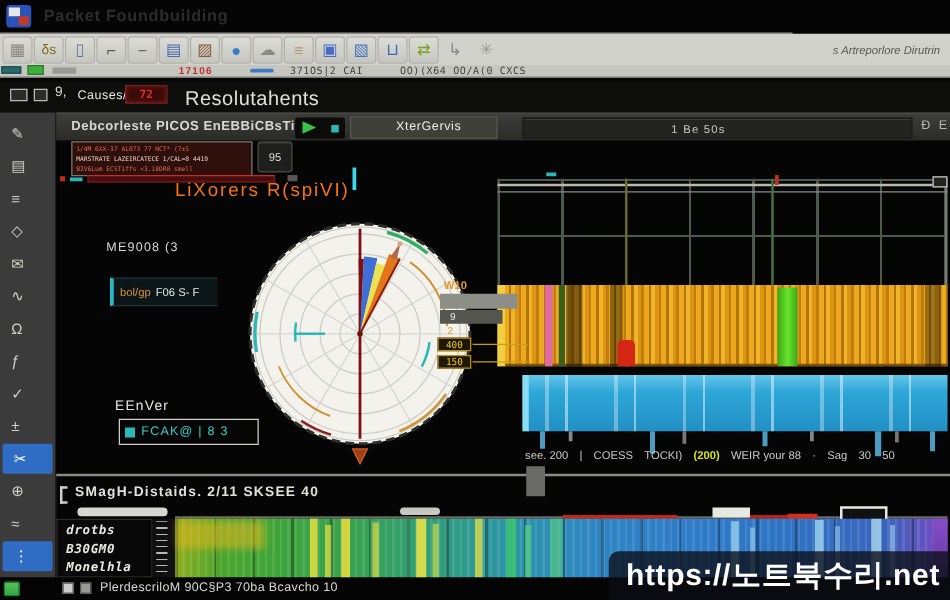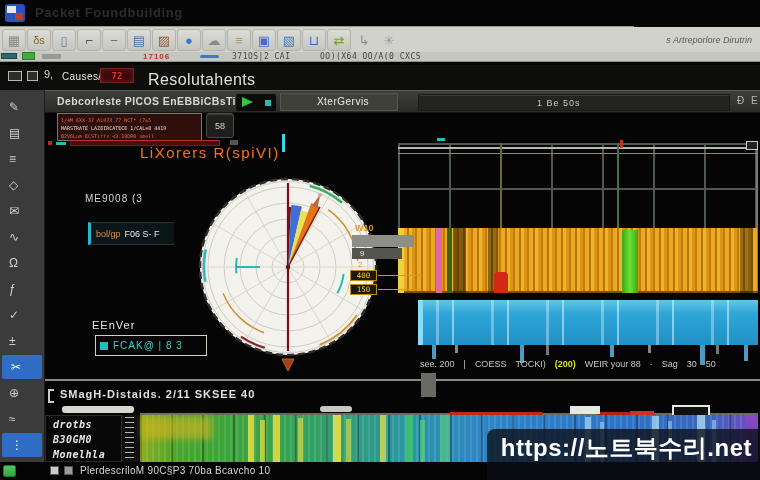--- a/index.html
+++ b/index.html
@@ -149,21 +149,21 @@
 
   
   .statusbar{position:absolute;left:0;top:462px;width:760px;height:18px;background:#040404;}
   .st-green{position:absolute;left:3px;top:3px;width:13px;height:12px;background:linear-gradient(#5ac25a,#2fa846);
     border:1px solid #1d7a2d;border-radius:2px;}
   .st-ic{position:absolute;top:4px;width:9px;height:9px;background:#ccc;border:1px solid #555;}
   .si1{left:50px;} .si2{left:64px;background:#9a9a94;}
   .st-text{position:absolute;left:80px;top:3px;font-size:10px;color:#d8d8d2;letter-spacing:.3px;}
 
   
-  .watermark{position:absolute;right:0;bottom:0;padding:3px 8px 16px 14px;background:rgba(12,14,22,.78);
+  .watermark{position:absolute;right:0;bottom:0;padding:3px 8px 4px 14px;background:rgba(12,14,22,.78);
     border-top-left-radius:8px;text-align:center;}
   .watermark span{font-size:24px;font-weight:bold;color:#fff;letter-spacing:.5px;}
 </style>
 </head>
 <body>
 
 <div class="screen">
 
   <header class="titlebar">
     <span class="logo">
@@ -245,21 +245,21 @@
     <span class="tb-ic ti2">E</span>
   </div>
 
   <div class="main"></div>
 
   <div class="logbox">
     <span class="logline">1/4M 6XX-37 AL073 77 NCT* (7±5</span>
     <span class="logline l2">MARSTRATE LAZEIRCATECE 1/CAL=8 4419</span>
     <span class="logline">B2V6Lum ECSTiffs &lt;3.18DR0 smell</span>
   </div>
-  <button class="btn95">58</button>
+  <button class="btn95">95</button>
 
   <i class="mk" style="left:48px;top:141px;width:4px;height:4px;background:#c02818"></i>
   <i class="mk" style="left:56px;top:142px;width:10px;height:3px;background:#2ab8b8"></i>
   <i class="mk" style="left:70px;top:140px;width:150px;height:6px;background:#4a0d0d;border:1px solid #7a1a1a;border-top-color:#c03028"></i>
   <i class="mk" style="left:230px;top:140px;width:8px;height:5px;background:#555"></i>
   <i class="mk" style="left:282px;top:134px;width:3px;height:18px;background:#3ad8e8"></i>
 
   <span class="polar-title">LiXorers R(spiVI)</span>
   <span class="polar-label-top">ME9008  (3</span>
   <div class="chip-top">

